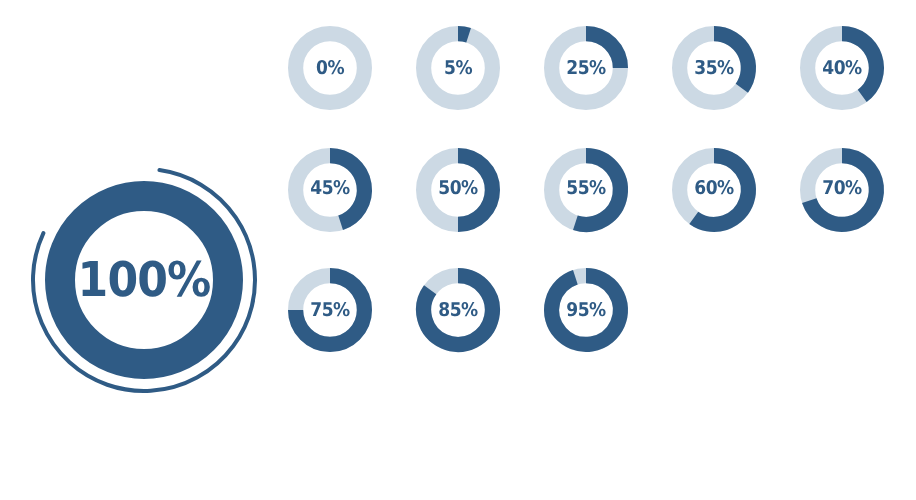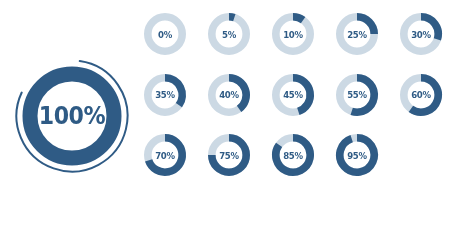--- a/index.html
+++ b/index.html
@@ -18,21 +18,21 @@
     position: relative;
     width: 458px;
     height: 250px;
     background: #ffffff;
   }
 
   
   #badge {
     position: absolute;
     left: 12px;
-    top: 56px;
+    top: 80px;
     width: 120px;
     height: 120px;
   }
   #badge svg {
     display: block;
     width: 120px;
     height: 120px;
   }
   #badge-label {
     position: absolute;
@@ -126,47 +126,29 @@
             <circle cx="23" cy="23" r="17.2" fill="none" stroke="#ccd9e4" stroke-width="7.6"></circle>
             <path d="M 23 5.800000000000001 A 17.2 17.2 0 0 1 28.315092303249095 6.641827919723362" fill="none" stroke="#2f5b85" stroke-width="7.6"></path>
           </svg>
           <div class="donut-label">5%</div>
         </div>
       </div>
       <div class="cell">
         <div class="donut">
           <svg viewBox="0 0 46 46">
             <circle cx="23" cy="23" r="17.2" fill="none" stroke="#ccd9e4" stroke-width="7.6"></circle>
-            <path d="M 23 5.800000000000001 A 17.2 17.2 0 0 1 33.10990633943054 9.084907696750905" fill="none" stroke="#2f5b85" stroke-width="7.6"></path>
-          </svg>
-          <div class="donut-label">10%</div>
-        </div>
-      </div>
-      <div class="cell">
-        <div class="donut">
-          <svg viewBox="0 0 46 46">
-            <circle cx="23" cy="23" r="17.2" fill="none" stroke="#ccd9e4" stroke-width="7.6"></circle>
             <path d="M 23 5.800000000000001 A 17.2 17.2 0 0 1 40.2 23" fill="none" stroke="#2f5b85" stroke-width="7.6"></path>
           </svg>
           <div class="donut-label">25%</div>
         </div>
       </div>
       <div class="cell">
         <div class="donut">
           <svg viewBox="0 0 46 46">
             <circle cx="23" cy="23" r="17.2" fill="none" stroke="#ccd9e4" stroke-width="7.6"></circle>
-            <path d="M 23 5.800000000000001 A 17.2 17.2 0 0 1 39.35817208027664 28.315092303249095" fill="none" stroke="#2f5b85" stroke-width="7.6"></path>
-          </svg>
-          <div class="donut-label">30%</div>
-        </div>
-      </div>
-      <div class="cell">
-        <div class="donut">
-          <svg viewBox="0 0 46 46">
-            <circle cx="23" cy="23" r="17.2" fill="none" stroke="#ccd9e4" stroke-width="7.6"></circle>
             <path d="M 23 5.800000000000001 A 17.2 17.2 0 0 1 36.9150923032491 33.10990633943054" fill="none" stroke="#2f5b85" stroke-width="7.6"></path>
           </svg>
           <div class="donut-label">35%</div>
         </div>
       </div>
       <div class="cell">
         <div class="donut">
           <svg viewBox="0 0 46 46">
             <circle cx="23" cy="23" r="17.2" fill="none" stroke="#ccd9e4" stroke-width="7.6"></circle>
             <path d="M 23 5.800000000000001 A 17.2 17.2 0 0 1 33.10990633943054 36.9150923032491" fill="none" stroke="#2f5b85" stroke-width="7.6"></path>
@@ -180,20 +162,29 @@
             <circle cx="23" cy="23" r="17.2" fill="none" stroke="#ccd9e4" stroke-width="7.6"></circle>
             <path d="M 23 5.800000000000001 A 17.2 17.2 0 0 1 28.315092303249095 39.35817208027664" fill="none" stroke="#2f5b85" stroke-width="7.6"></path>
           </svg>
           <div class="donut-label">45%</div>
         </div>
       </div>
       <div class="cell">
         <div class="donut">
           <svg viewBox="0 0 46 46">
             <circle cx="23" cy="23" r="17.2" fill="none" stroke="#ccd9e4" stroke-width="7.6"></circle>
+            <path d="M 23 5.800000000000001 A 17.2 17.2 0 0 1 23 40.2" fill="none" stroke="#2f5b85" stroke-width="7.6"></path>
+          </svg>
+          <div class="donut-label">50%</div>
+        </div>
+      </div>
+      <div class="cell">
+        <div class="donut">
+          <svg viewBox="0 0 46 46">
+            <circle cx="23" cy="23" r="17.2" fill="none" stroke="#ccd9e4" stroke-width="7.6"></circle>
             <path d="M 23 5.800000000000001 A 17.2 17.2 0 1 1 17.684907696750905 39.358172080276645" fill="none" stroke="#2f5b85" stroke-width="7.6"></path>
           </svg>
           <div class="donut-label">55%</div>
         </div>
       </div>
       <div class="cell">
         <div class="donut">
           <svg viewBox="0 0 46 46">
             <circle cx="23" cy="23" r="17.2" fill="none" stroke="#ccd9e4" stroke-width="7.6"></circle>
             <path d="M 23 5.800000000000001 A 17.2 17.2 0 1 1 12.890093660569464 36.9150923032491" fill="none" stroke="#2f5b85" stroke-width="7.6"></path>

